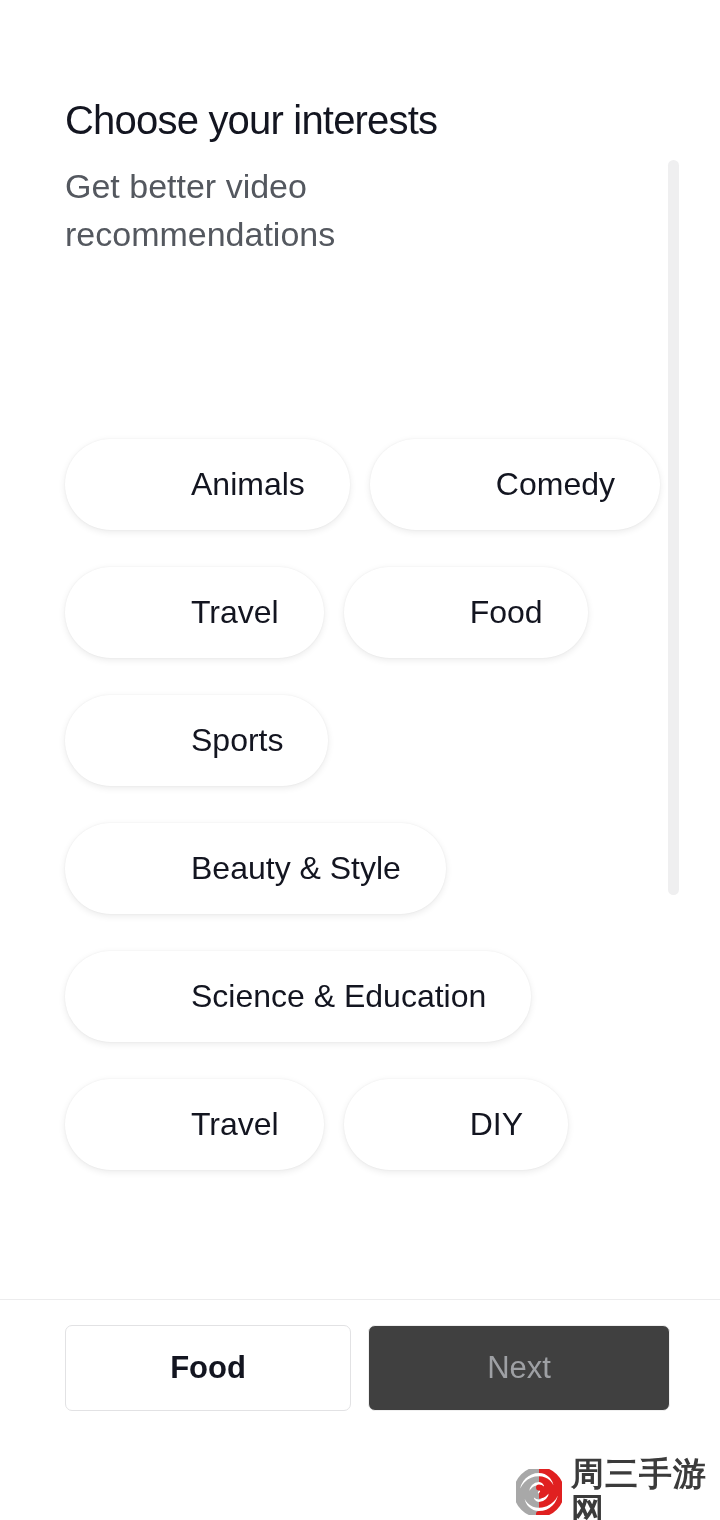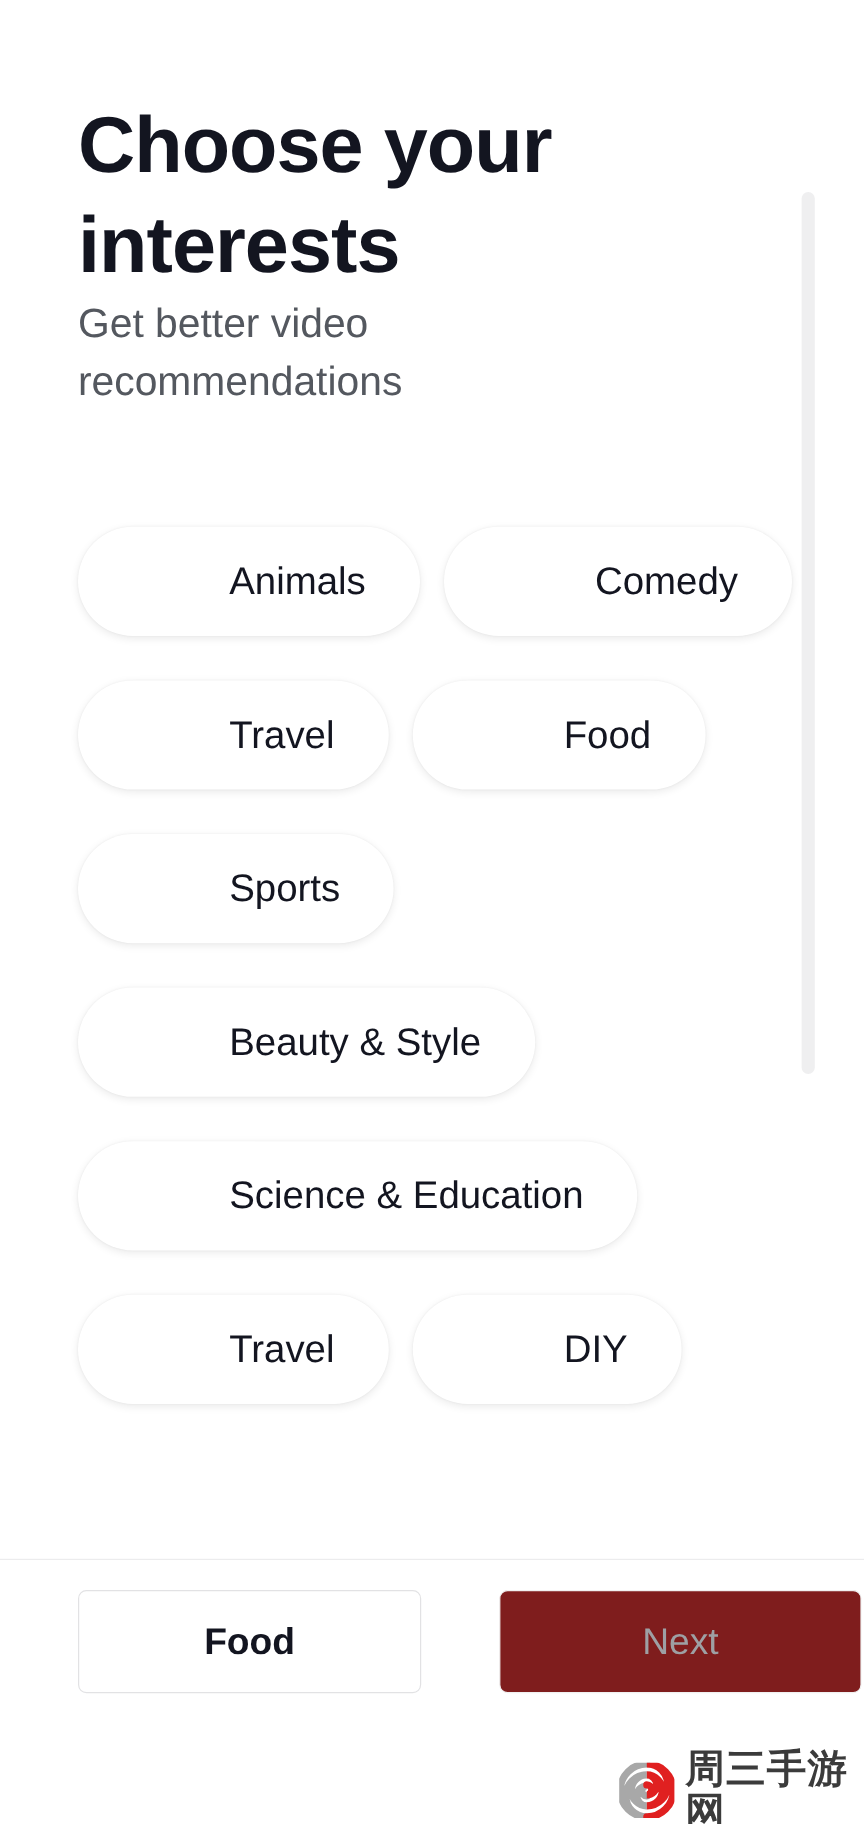--- a/index.html
+++ b/index.html
@@ -21,23 +21,23 @@
 
   
   .header {
     position: absolute;
     left: 65px;
     top: 78px;
     width: 520px;
   }
 
   .page-title {
-    font-size: 66px;
+    font-size: 40px;
     line-height: 84px;
-    font-weight: 700;
+    font-weight: 400;
     letter-spacing: -0.8px;
     color: #131520;
     width: 460px;
   }
 
   .page-subtitle {
     font-size: 34px;
     line-height: 48px;
     font-weight: 400;
     color: #54585f;
@@ -147,25 +147,24 @@
     width: 286px;
     background: #ffffff;
     border: 1px solid #e2e2e4;
     color: #131520;
     font-weight: 700;
   }
 
   .btn-next {
     left: 368px;
     width: 302px;
-    background: #7f1d1d;
+    background: #404040;
     border: 1px solid #f0f0f0;
     color: #9ea0a4;
     font-weight: 400;
-    margin-left: 48px;
   }
 
   
   .watermark {
     position: absolute;
     left: 516px;
     top: 1456px;
     display: flex;
     align-items: center;
     gap: 9px;

